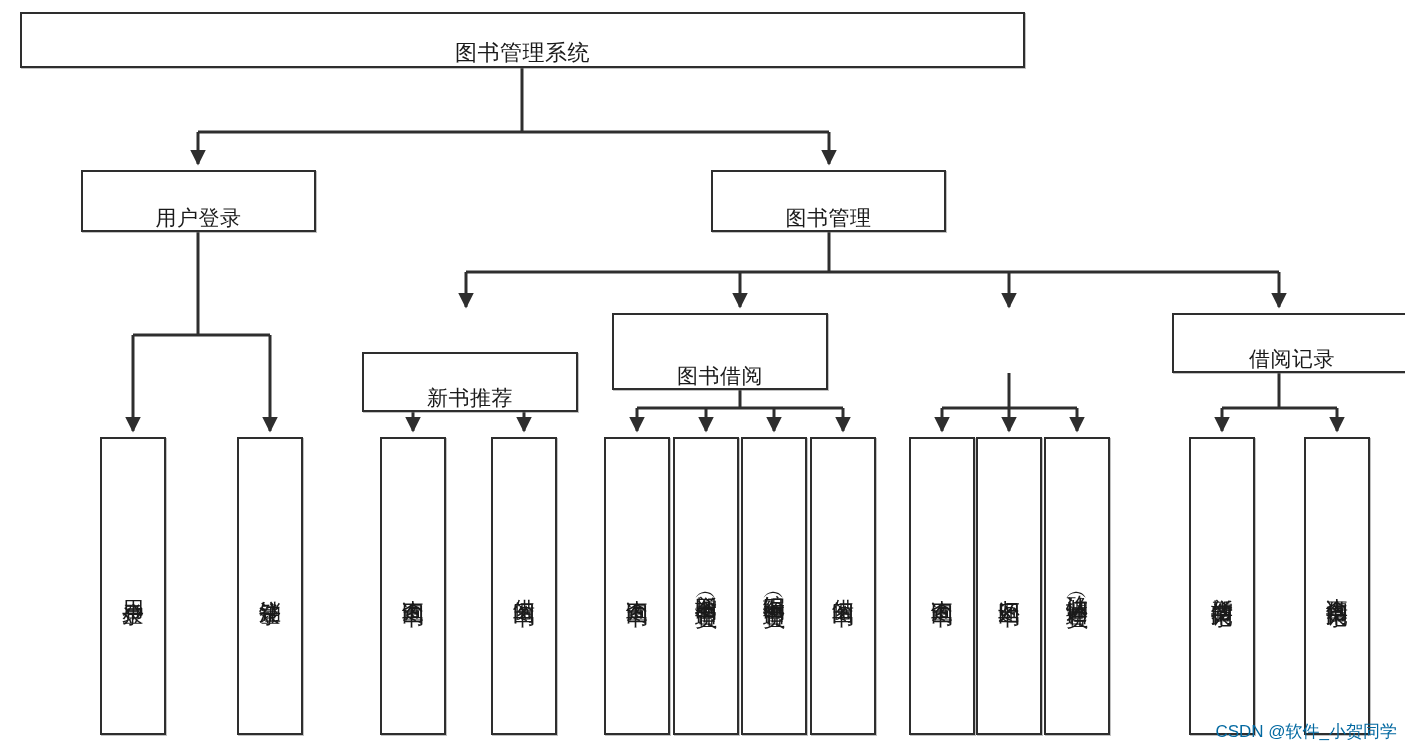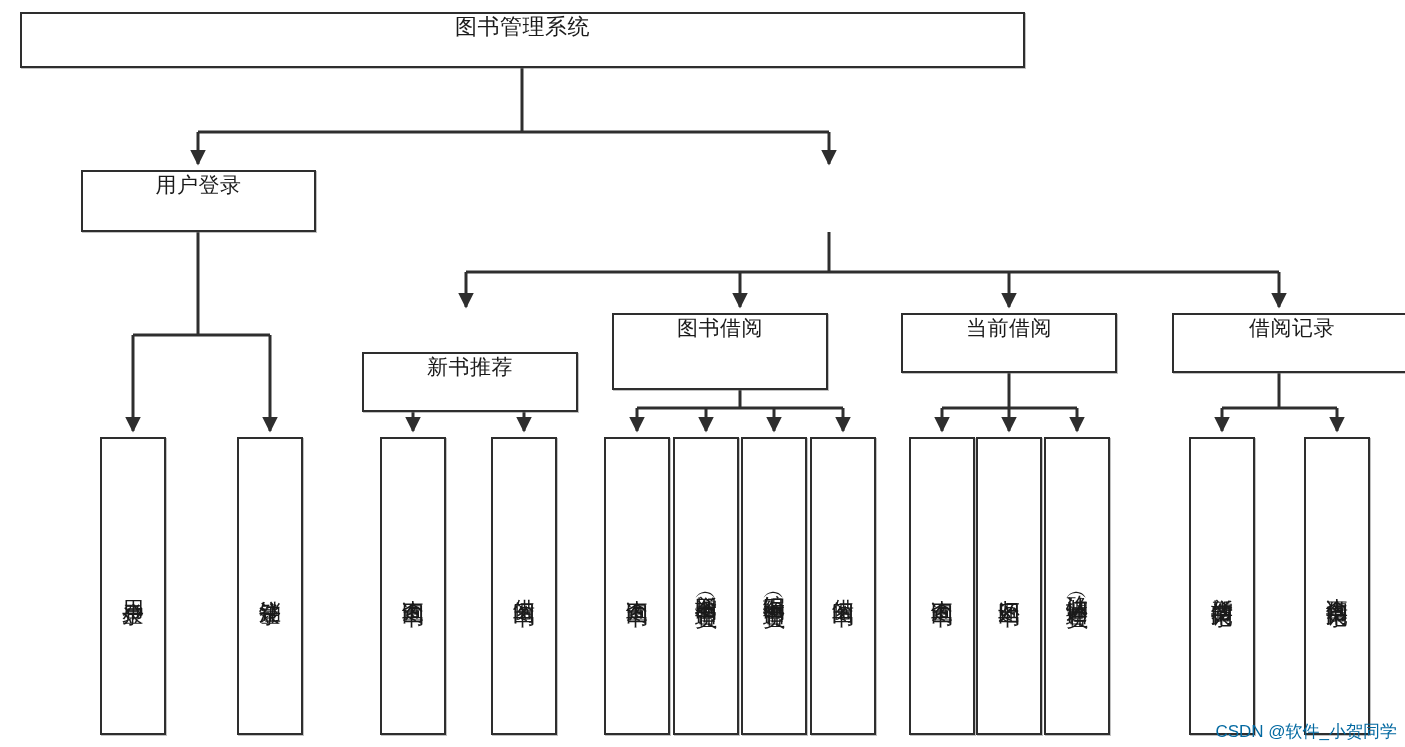--- a/index.html
+++ b/index.html
@@ -25,21 +25,21 @@
     width: 1405px;
     height: 747px;
     pointer-events: none;
   }
   .node {
     position: absolute;
     box-sizing: border-box;
     background: #ffffff;
     border: 2px solid #2e2e2e;
     display: flex;
-    align-items: flex-start;
+    align-items: flex-end;
     justify-content: center;
     color: #1a1a1a;
     box-shadow: 1px 1px 0 rgba(120,120,120,0.45);
   }
   .node .label {
     display: block;
     text-align: center;
     letter-spacing: 0.5px;
   }
   
@@ -132,30 +132,30 @@
     </g>
   </svg>
 
   <div class="node h root" style="left:20px; top:12px; width:1005px; height:56px;">
     <span class="label">图书管理系统</span>
   </div>
 
   <div class="node h" style="left:81px; top:170px; width:235px; height:62px;">
     <span class="label">用户登录</span>
   </div>
+  <div class="node h" style="left:711px; top:170px; width:235px; height:62px;">
+    <span class="label">图书管理</span>
+  </div>
 
   <div class="node h" style="left:362px; top:313px; width:216px; height:60px;margin-top:39px;">
     <span class="label">新书推荐</span>
   </div>
   <div class="node h" style="left:612px; top:313px; width:216px; height:77px;">
     <span class="label">图书借阅</span>
   </div>
-  <div class="node h" style="left:901px; top:313px; width:216px; height:60px;">
-    <span class="label">当前借阅</span>
-  </div>
   <div class="node h" style="left:1172px; top:313px; width:240px; height:60px;">
     <span class="label">借阅记录</span>
   </div>
 
   <div class="node v" style="left:100px; top:437px; width:66px; height:298px;">
     <span class="label">用户登录</span>
   </div>
   <div class="node v" style="left:237px; top:437px; width:66px; height:298px;">
     <span class="label">注销登录</span>
   </div>

